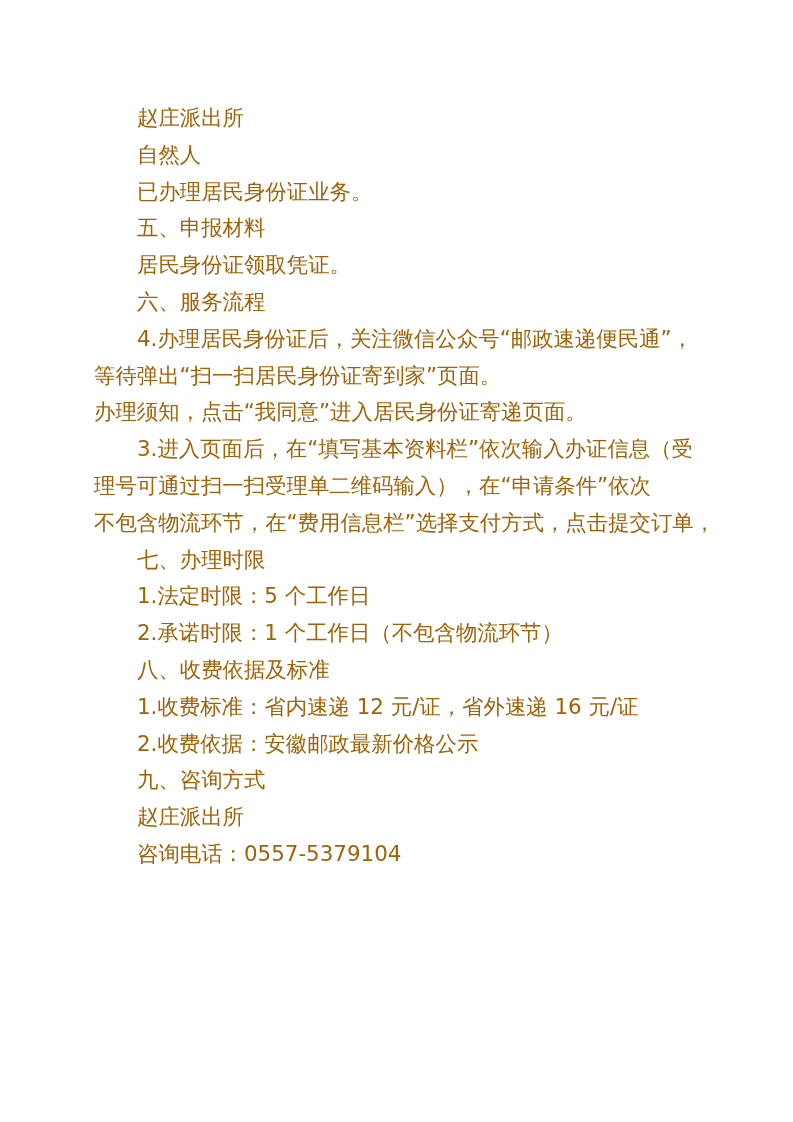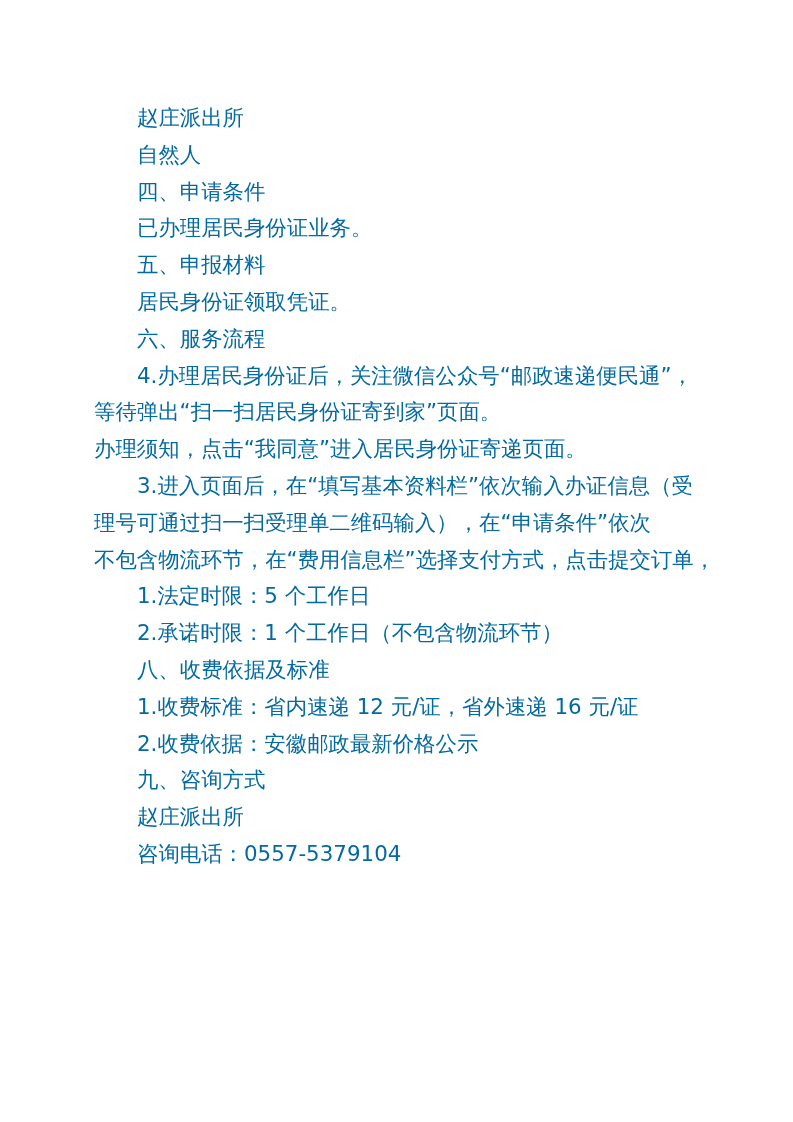--- a/index.html
+++ b/index.html
@@ -13,52 +13,52 @@
     height: 1122px;
     background: #ffffff;
     overflow: hidden;
     font-family: "DejaVu Sans", "Liberation Sans", sans-serif;
   }
   .content {
     position: absolute;
     left: 94px;
     top: 100px;
     width: 606px;
-    color: #0369a1;
+    color: #a16207;
     font-size: 21.4px;
     line-height: 36.8px;
     text-align: left;
   }
   .ln {
     height: 36.8px;
     white-space: nowrap;
     overflow: visible;
   }
   .in {
     text-indent: 43px;
   }
 </style>
 </head>
 <body>
 
 <div class="page">
   <div class="content">
     <div class="ln in">赵庄派出所</div>
     <div class="ln in">自然人</div>
-    <div class="ln in">四、申请条件</div>
     <div class="ln in">已办理居民身份证业务。</div>
     <div class="ln in">五、申报材料</div>
     <div class="ln in">居民身份证领取凭证。</div>
     <div class="ln in">六、服务流程</div>
     <div class="ln in">4.办理居民身份证后，关注微信公众号“邮政速递便民通”，</div>
     <div class="ln">等待弹出“扫一扫居民身份证寄到家”页面。</div>
     <div class="ln">办理须知，点击“我同意”进入居民身份证寄递页面。</div>
     <div class="ln in">3.进入页面后，在“填写基本资料栏”依次输入办证信息（受</div>
     <div class="ln">理号可通过扫一扫受理单二维码输入），在“申请条件”依次</div>
     <div class="ln">不包含物流环节，在“费用信息栏”选择支付方式，点击提交订单，</div>
+    <div class="ln in">七、办理时限</div>
     <div class="ln in">1.法定时限：5 个工作日</div>
     <div class="ln in">2.承诺时限：1 个工作日（不包含物流环节）</div>
     <div class="ln in">八、收费依据及标准</div>
     <div class="ln in">1.收费标准：省内速递 12 元/证，省外速递 16 元/证</div>
     <div class="ln in">2.收费依据：安徽邮政最新价格公示</div>
     <div class="ln in">九、咨询方式</div>
     <div class="ln in">赵庄派出所</div>
     <div class="ln in">咨询电话：0557-5379104</div>
   </div>
 </div>

